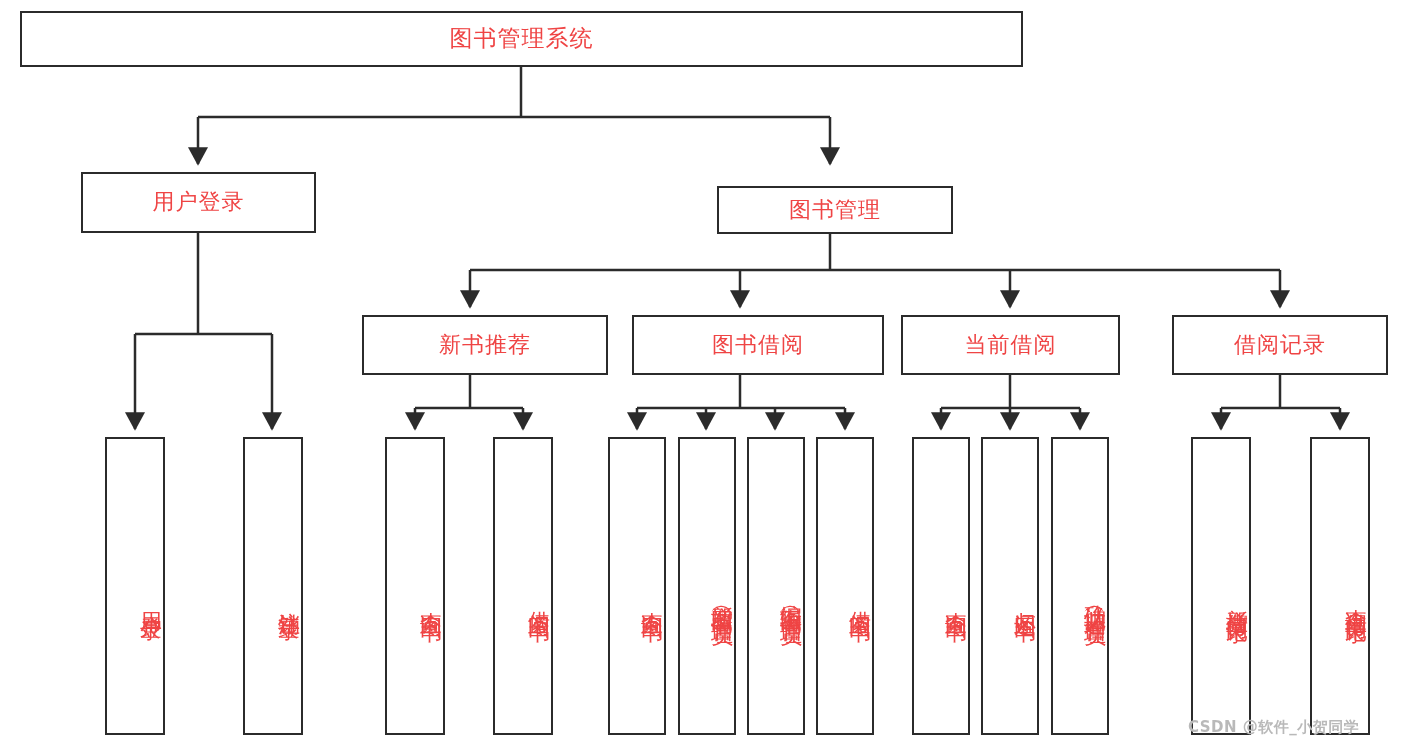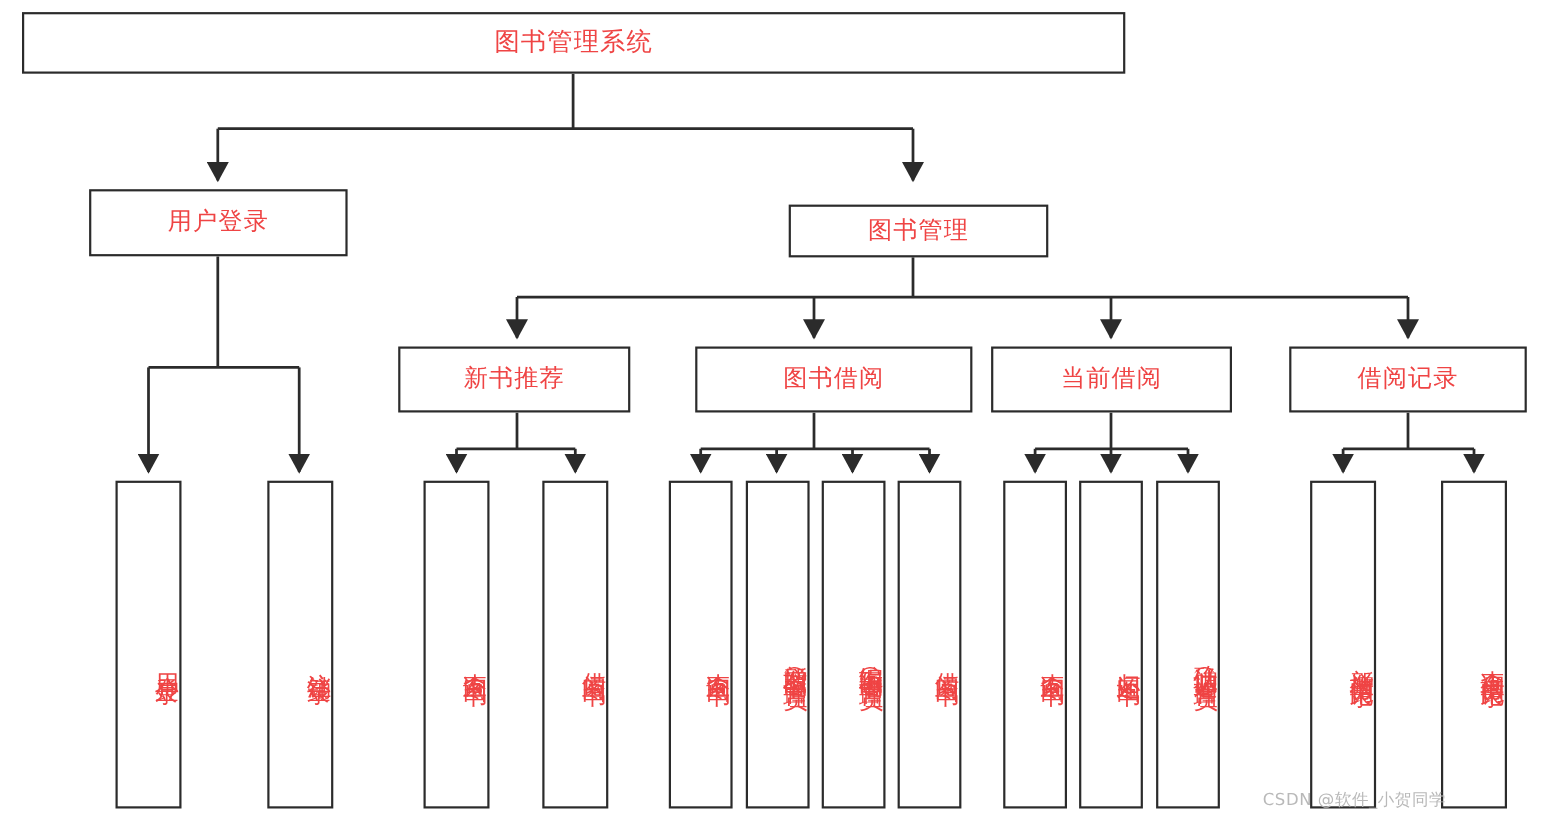--- a/index.html
+++ b/index.html
@@ -124,21 +124,21 @@
     <span>图书管理系统</span>
   </div>
 
   <div class="node horiz" style="left:81px; top:172px; width:235px; height:61px;">
     <span>用户登录</span>
   </div>
   <div class="node horiz" style="left:717px; top:172px; width:236px; height:48px;margin-top:14px;">
     <span>图书管理</span>
   </div>
 
-  <div class="node horiz" style="left:362px; top:315px; width:211px; height:60px;">
+  <div class="node horiz" style="left:362px; top:315px; width:246px; height:60px;">
     <span>新书推荐</span>
   </div>
   <div class="node horiz" style="left:632px; top:315px; width:252px; height:60px;">
     <span>图书借阅</span>
   </div>
   <div class="node horiz" style="left:901px; top:315px; width:219px; height:60px;">
     <span>当前借阅</span>
   </div>
   <div class="node horiz" style="left:1172px; top:315px; width:216px; height:60px;">
     <span>借阅记录</span>
@@ -181,15 +181,15 @@
     <span class="vlabel">确认归还（管理员）</span>
   </div>
 
   <div class="node vert" style="left:1191px; top:437px; width:60px; height:298px;">
     <span class="vlabel">新增借阅记录</span>
   </div>
   <div class="node vert" style="left:1310px; top:437px; width:60px; height:298px;">
     <span class="vlabel">查询借阅记录</span>
   </div>
 
-  <div class="watermark" style="left:1148px; top:718px;">CSDN @软件_小贺同学</div>
+  <div class="watermark" style="left:1188px; top:718px;font-weight:bold;">CSDN @软件_小贺同学</div>
 
 </div>
 
 </body></html>

